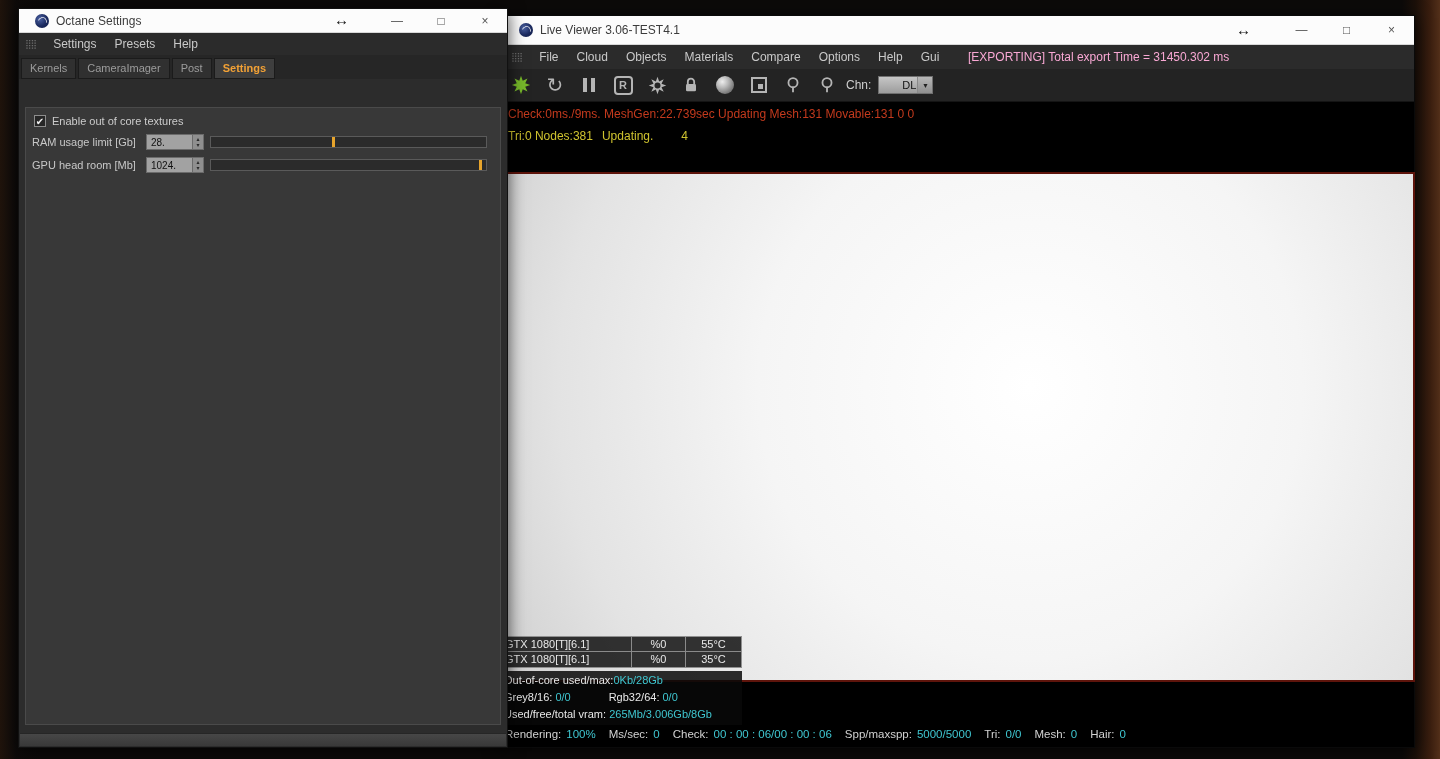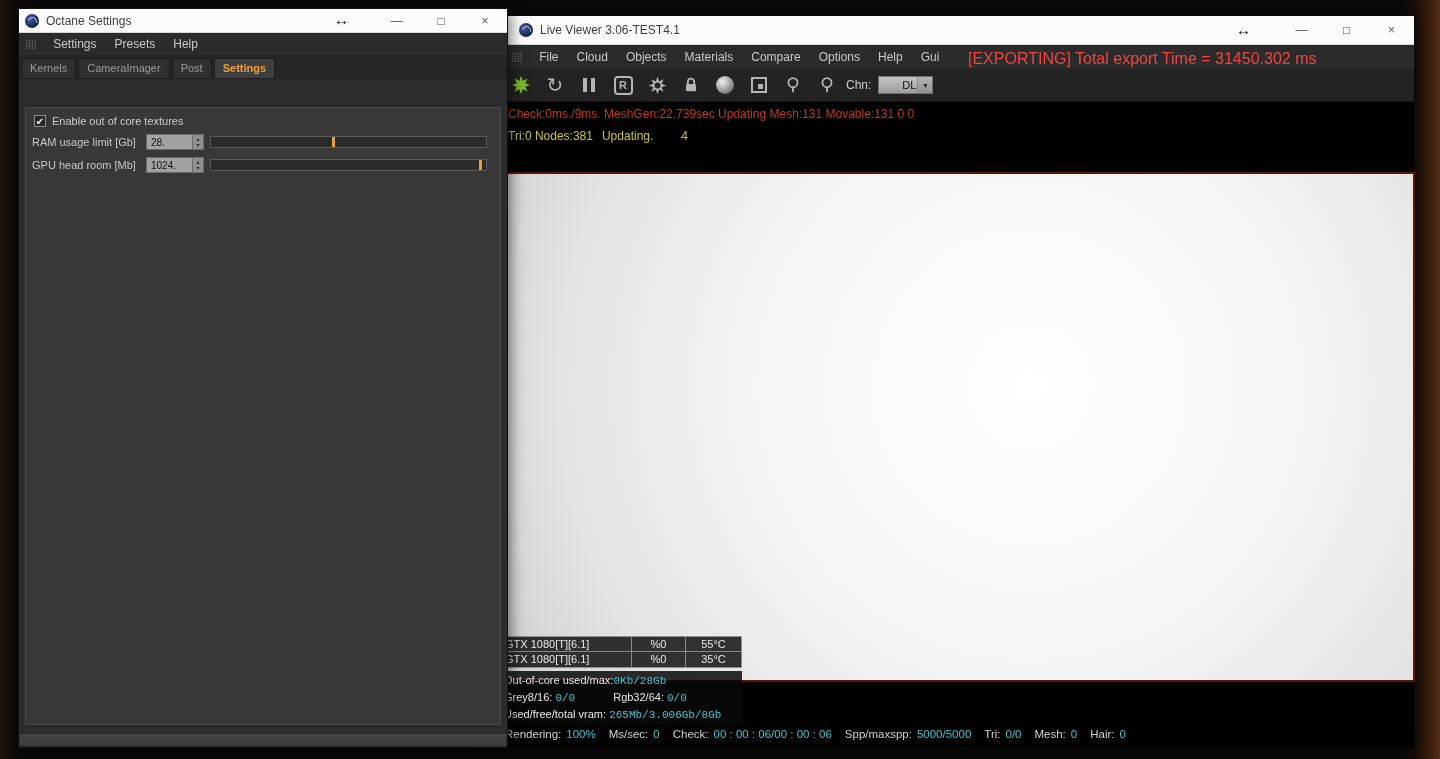--- a/index.html
+++ b/index.html
@@ -19,21 +19,21 @@
   .titlebar .title { font-size:12px; color:#3c3c3c; margin-left:7px; white-space:nowrap; }
   .cursor-glyph { position:absolute; font-size:15px; color:#101010; }
   .win-controls { position:absolute; right:0; top:0; height:100%; display:flex; }
   .win-btn { width:45px; height:100%; display:flex; align-items:center; justify-content:center; font-size:12px; color:#555; }
   .menubar { background:#2b2b2b; display:flex; align-items:center; color:#c9c9c9; font-size:12px; position:relative; }
   .grip { color:#6d6d6d; font-size:9px; letter-spacing:-1px; margin:0 8px 0 2px; }
   .menu-item { padding:0 9px; white-space:nowrap; }
 
   
   #octane-win { left:18px; top:8px; width:490px; height:740px; z-index:2; background:#2c2c2c; border:1px solid #111; }
-  #octane-win .titlebar { height:24px; padding-left:6px; }
+  #octane-win .titlebar { height:24px; padding-left:16px; }
   #octane-win .cursor-glyph { left:315px; top:2px; }
   #octane-win .win-btn { width:44px; }
   #octane-win .menubar { height:22px; padding-left:4px; }
   .tabrow { display:flex; background:#262626; padding:3px 0 0 2px; gap:2px; }
   .tabrow.sub { padding-left:8px; background:#2c2c2c; }
   .tab { font-size:11px; color:#9c9c9c; background:#303030; border:1px solid #1b1b1b; padding:3px 8px 4px; white-space:nowrap; }
   .tab.selected { color:#f2a135; font-weight:bold; background:#3e3e3e; }
   .panel { position:absolute; left:6px; right:6px; top:98px; bottom:22px; background:#383838; border:1px solid #4a4a4a; }
   .chk-row { position:absolute; left:8px; top:7px; display:flex; align-items:center; }
   .chk-box { width:12px; height:12px; background:#262626; border:1px solid #8d8d8d; color:#f0f0f0; font-size:10px; line-height:11px; text-align:center; }
@@ -49,21 +49,21 @@
   .slider .fill { height:100%; background:#9e9e9e; }
   .slider .marker { position:absolute; top:0; bottom:0; width:3px; background:#e7a42c; }
   .oct-footer { position:absolute; left:1px; right:1px; bottom:1px; height:13px;
     background:linear-gradient(180deg,#474747,#393939); border-top:1px solid #262626; }
 
   
   #lv-win { left:500px; top:15px; width:915px; height:733px; z-index:1; background:#000; border:1px solid #0a0a0a; }
   #lv-win .titlebar { height:29px; padding-left:18px; }
   #lv-win .cursor-glyph { left:735px; top:5px; }
   #lv-win .menubar { height:24px; padding-left:8px; }
-  .export-status { position:absolute; left:467px; top:5px; color:#ef4444; font-size:16px; white-space:nowrap; }
+  .export-status { position:absolute; left:467px; top:5px; color:#f9a8d4; font-size:12px; white-space:nowrap; }
   .lv-toolbar { height:33px; background:#232323; display:flex; align-items:center; padding-left:3px; position:relative; border-bottom:1px solid #141414; }
   .tbtn { width:34px; height:33px; display:flex; align-items:center; justify-content:center; color:#b5b5b5; flex:none; }
   .glyph-refresh { font-size:20px; color:#b5b5b5; }
   .ic-pause { display:flex; gap:4px; }
   .ic-pause i { display:block; width:4px; height:14px; background:#b5b5b5; }
   .ic-restart { width:19px; height:19px; border:2px solid #b5b5b5; border-radius:4px; color:#b5b5b5; font-weight:bold;
     font-size:11px; display:flex; align-items:center; justify-content:center; }
   .ic-sphere { width:18px; height:18px; border-radius:50%;
     background:radial-gradient(circle at 35% 32%, #eeeeee 0%, #b9b9b9 35%, #7c7c7c 70%, #555 100%); }
   .ic-region { width:16px; height:16px; border:2px solid #b5b5b5; position:relative; }
@@ -85,21 +85,21 @@
     background:radial-gradient(circle at 58% 42%, #ffffff 0%, #f5f5f5 45%, #e3e3e3 78%, #cfcfcf 100%); }
   .gpu-overlay { position:absolute; left:0; top:620px; width:241px; font-size:11px; color:#e8e8e8; }
   .gpu-grid { display:grid; grid-template-columns:130px 54px 55px; background:rgba(8,8,8,.82); border:1px solid #909090; }
   .gpu-grid .cell { height:15px; line-height:14px; padding-left:3px; border-right:1px solid #8a8a8a; border-bottom:1px solid #8a8a8a; white-space:nowrap; }
   .gpu-grid .cell.c { text-align:center; padding-left:0; }
   .gpu-grid .cell.last-col { border-right:none; }
   .gpu-grid .row2 { border-bottom:none; }
   .gpu-info { margin-top:3px; background:rgba(8,8,8,.85); padding:1px 3px 2px; }
   .gpu-info .irow { height:17px; line-height:17px; white-space:nowrap; }
   .gpu-info .pair2 { margin-left:38px; }
-  .cyan { color:#3fc6d0;font-family:Liberation Mono, monospace; }
+  .cyan { color:#3fc6d0; }
   .lv-footer { position:absolute; left:4px; bottom:7px; display:flex; gap:13px; font-size:11.5px; white-space:nowrap; }
   .seg { display:flex; gap:5px; }
   .seg .lbl { color:#d2d2d2; }
   .seg .val { color:#3fc6d0; }
 </style>
 </head>
 <body>
 
 <div class="stage">
 

